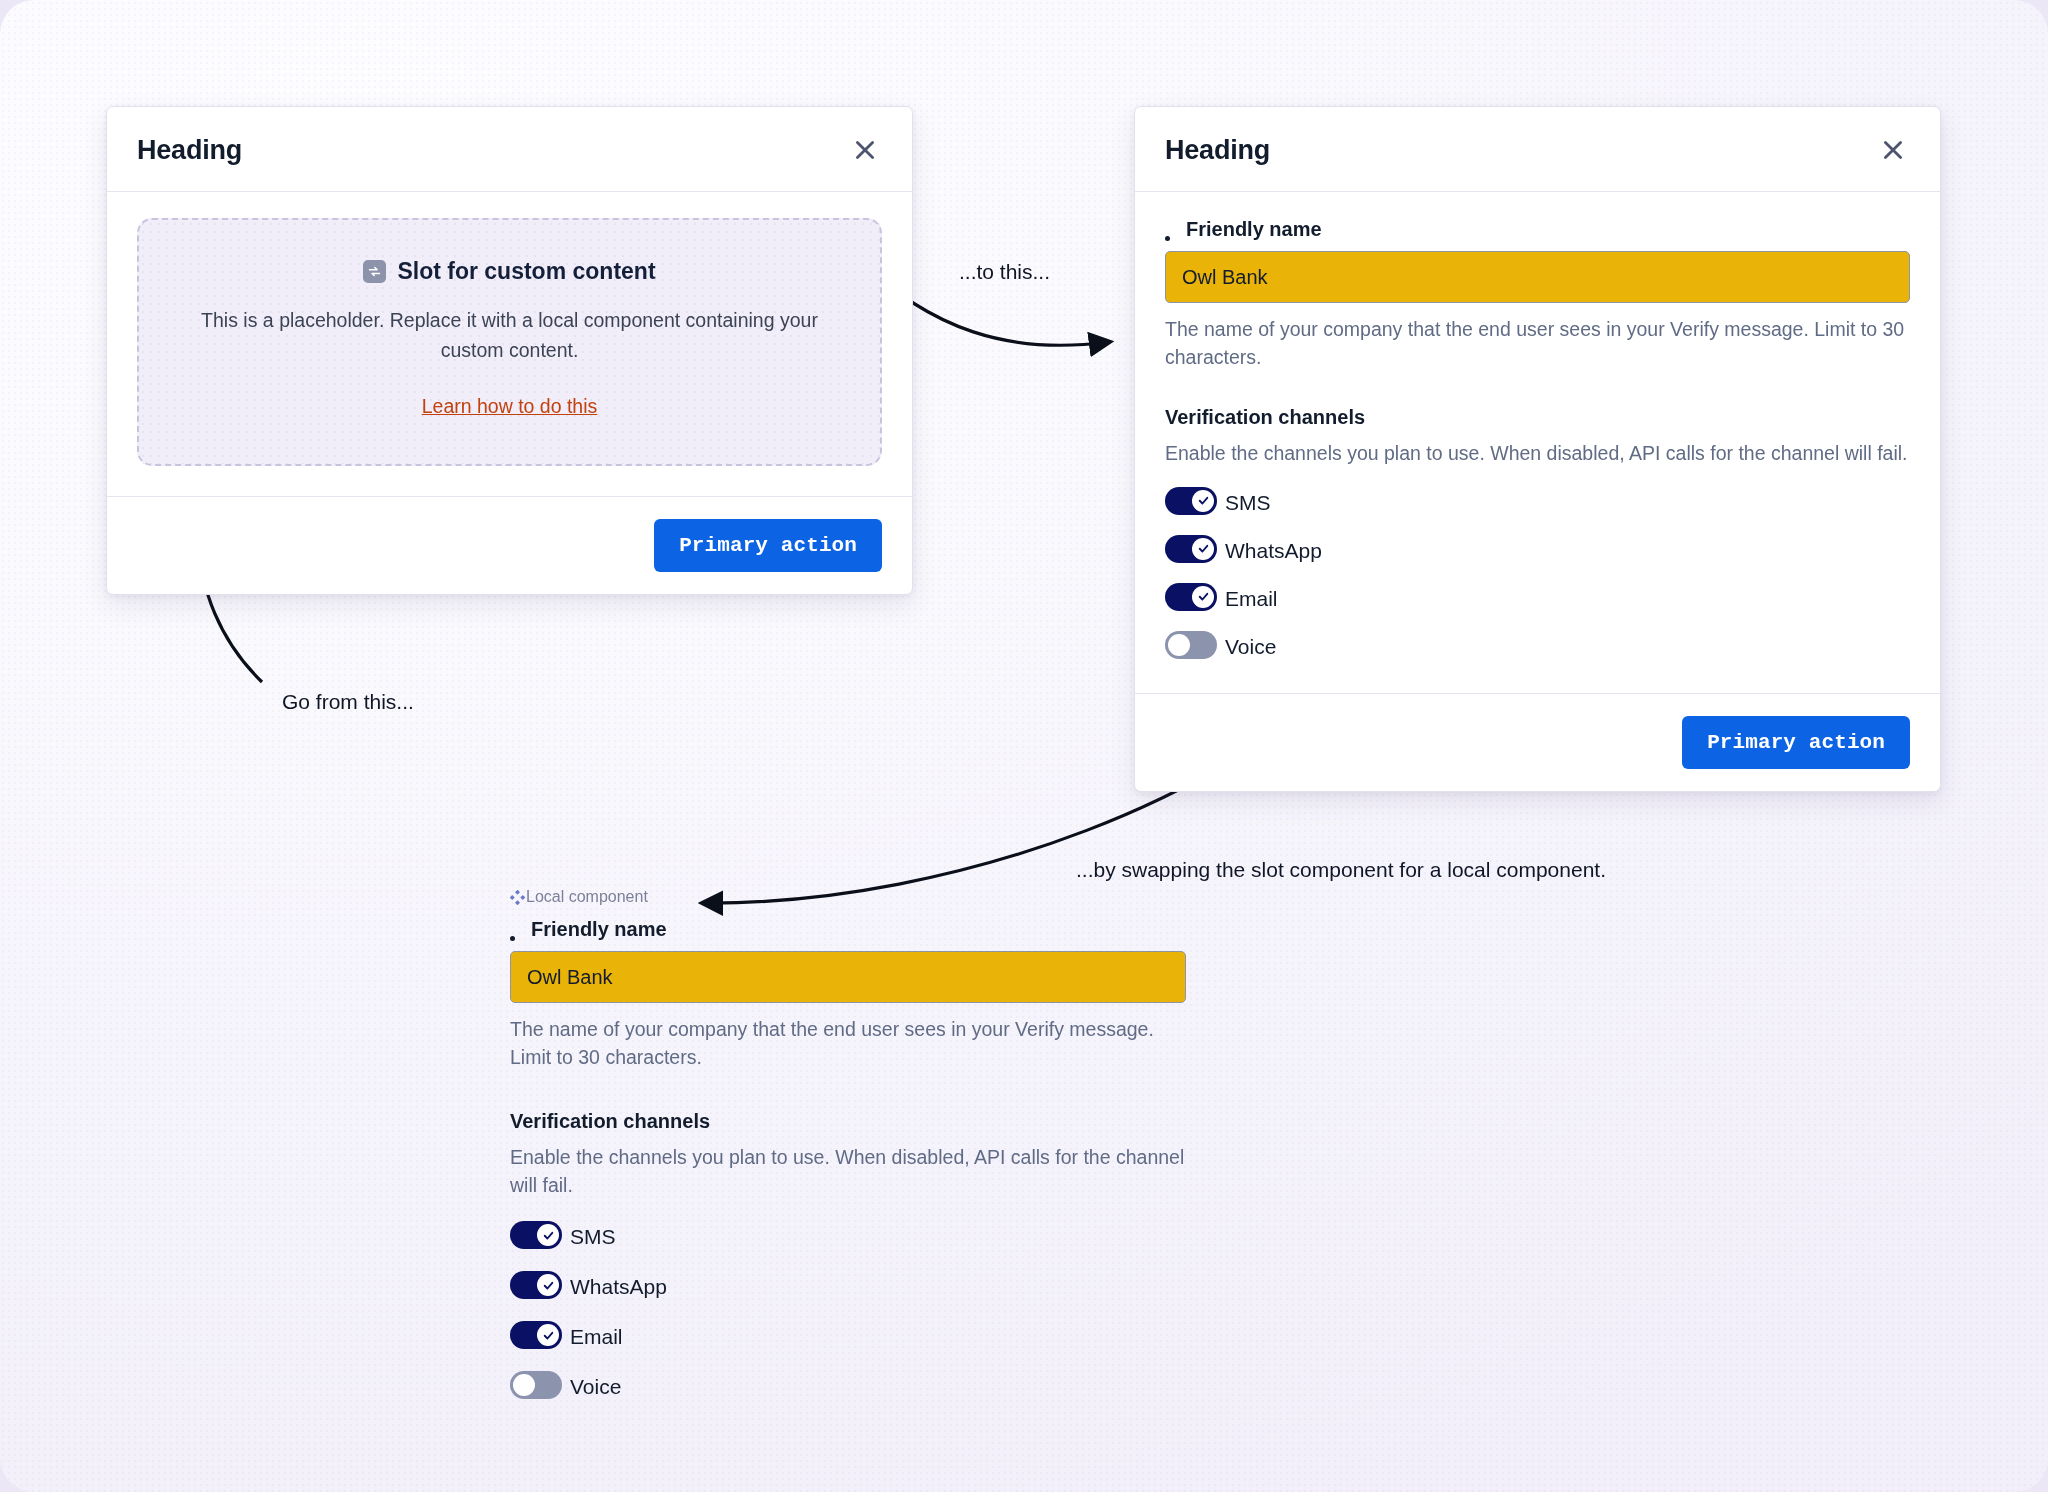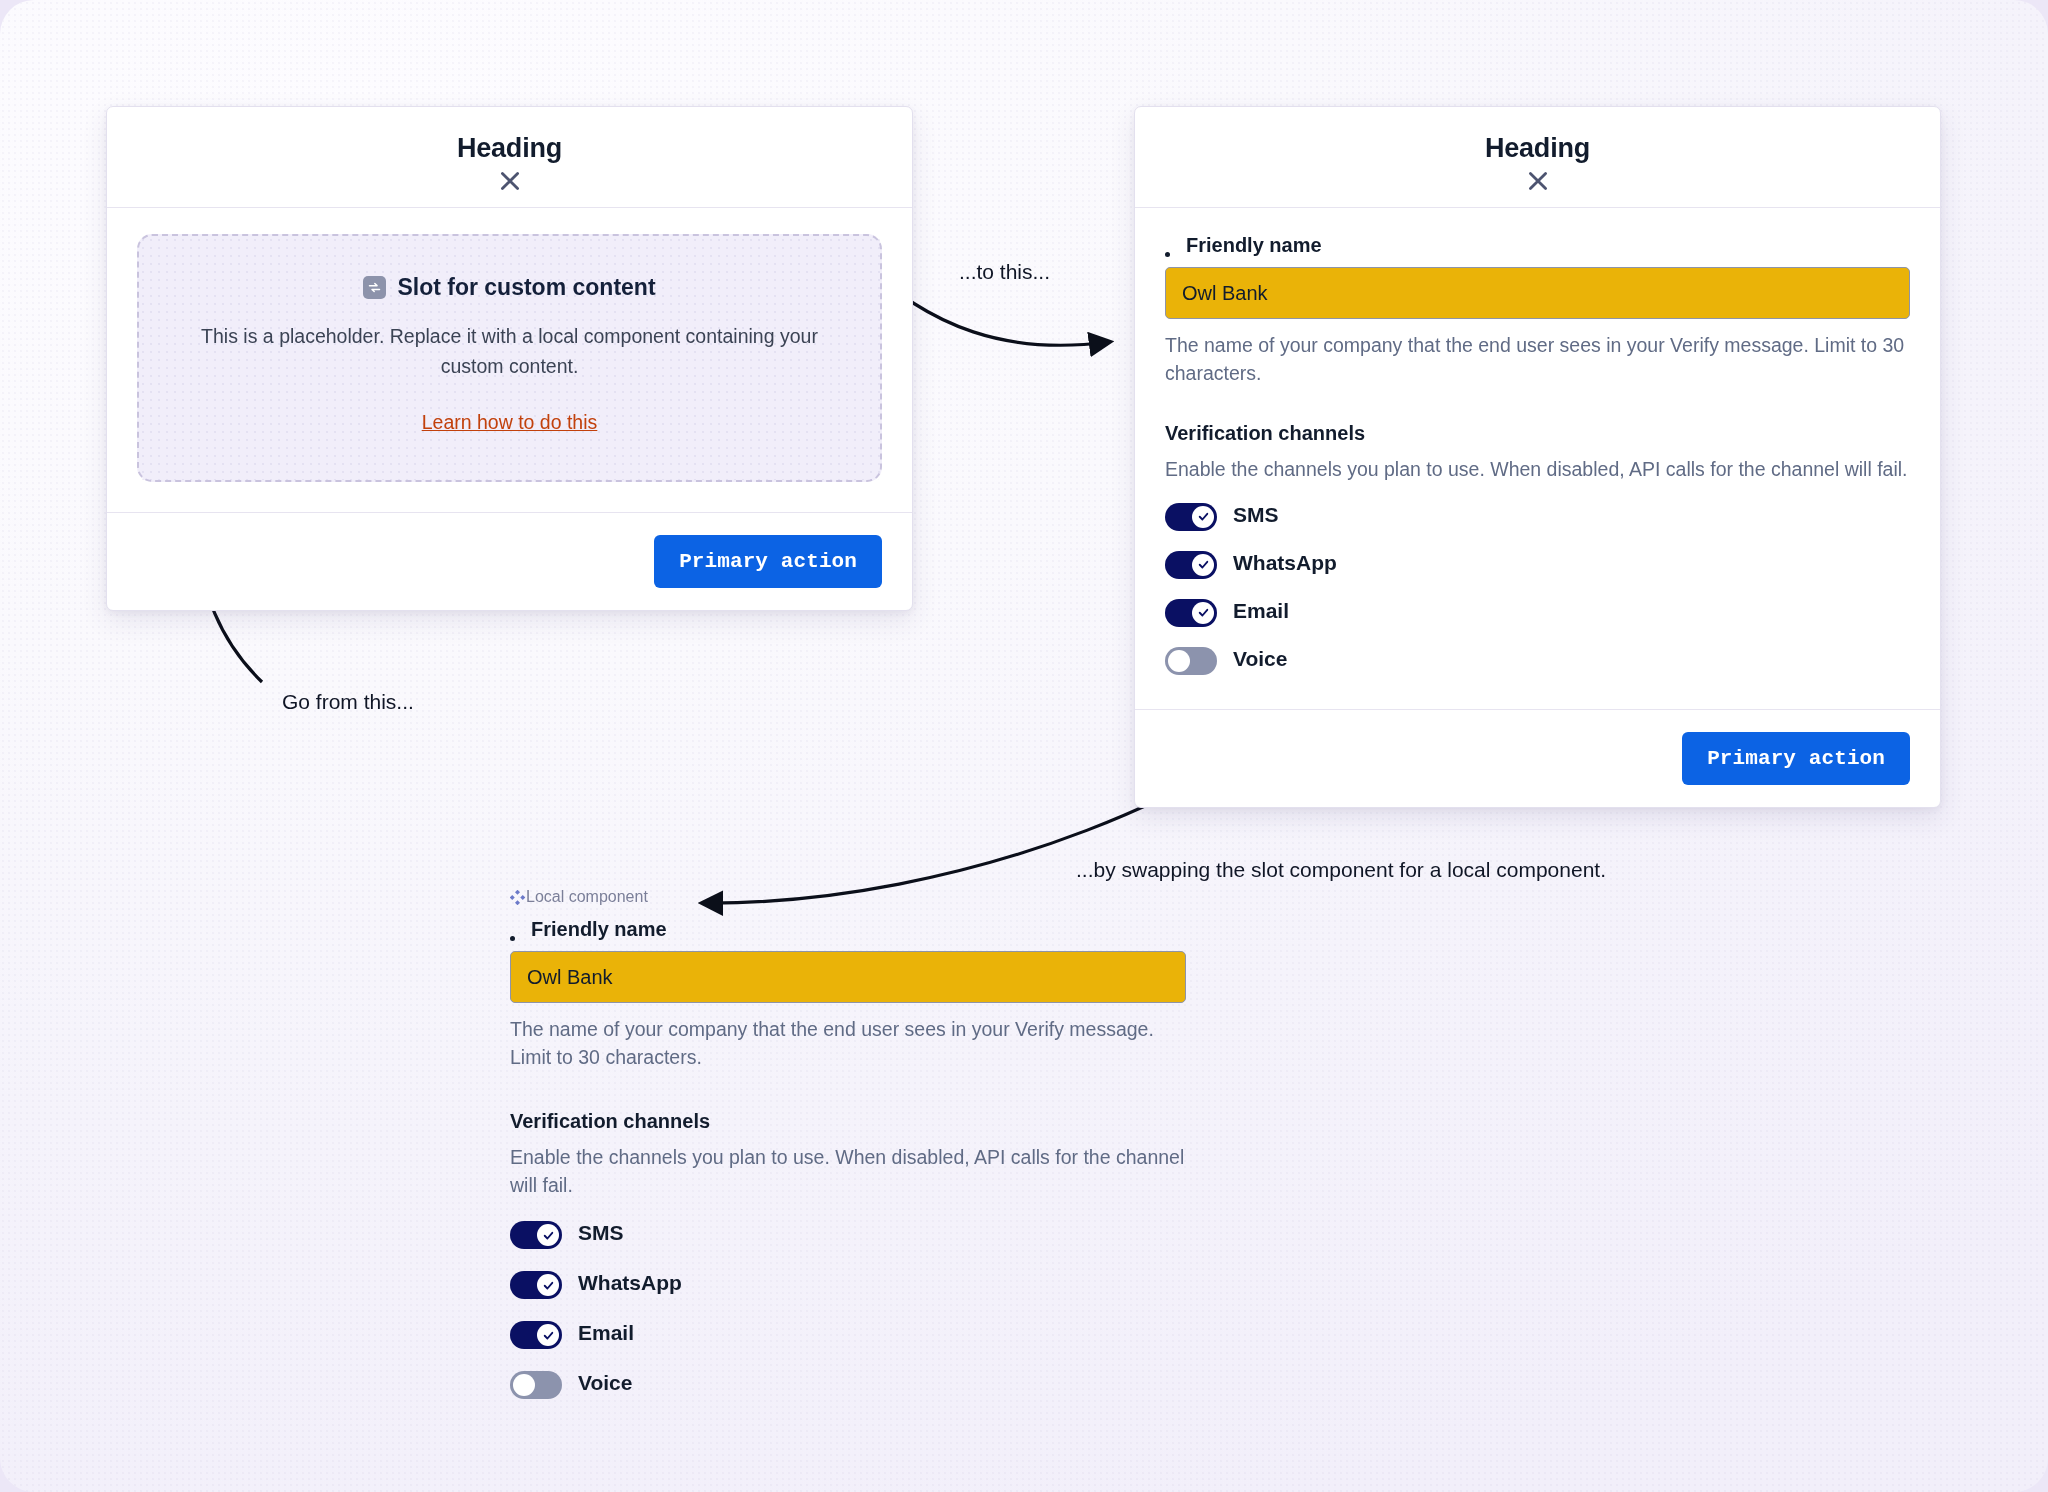--- a/index.html
+++ b/index.html
@@ -30,23 +30,22 @@
 
   
   .dialog{
     position:absolute; background:#ffffff;
     border:1px solid #e3e0ee; border-radius:7px;
     box-shadow:0 10px 26px rgba(60,50,110,.10), 0 2px 6px rgba(60,50,110,.06);
     z-index:3;
   }
   .dlg-head{
     display:flex; align-items:center; justify-content:space-between;
-    padding:26px 30px 9px 30px;
+    padding:26px 30px 24px 30px;
     border-bottom:1px solid #e7e4f0;
-    flex-direction:column;
   }
   .dlg-title{
     font-size:27px; font-weight:bold; color:#121c2d; letter-spacing:-.2px;
   }
   .close-btn{
     width:34px;height:34px;display:flex;align-items:center;justify-content:center;
     cursor:pointer;background:none;border:0;padding:0;
   }
   .dlg-body{ padding:26px 30px 30px 30px; }
   .dlg-foot{
@@ -105,21 +104,21 @@
     font-size:19.5px; line-height:1.45; color:#606b85; margin-top:12px;
   }
   .section-title{
     font-size:20px; font-weight:bold; color:#121c2d;
   }
   .section-help{
     font-size:19.5px; line-height:1.45; color:#606b85; margin-top:10px;
   }
 
   
-  .toggle-row{ display:flex; align-items:flex-start; gap:16px; margin-top:20px;font-weight:bold; }
+  .toggle-row{ display:flex; align-items:flex-end; gap:8px; margin-top:20px; }
   .switch{
     position:relative; width:52px; height:28px; border-radius:14px;
     flex:0 0 auto; cursor:pointer;
   }
   .switch.on{ background:#0a1063; }
   .switch.off{ background:#8c93ad; }
   .knob{
     position:absolute; top:3px; width:22px; height:22px; border-radius:50%;
     background:#ffffff; display:flex; align-items:center; justify-content:center;
   }

